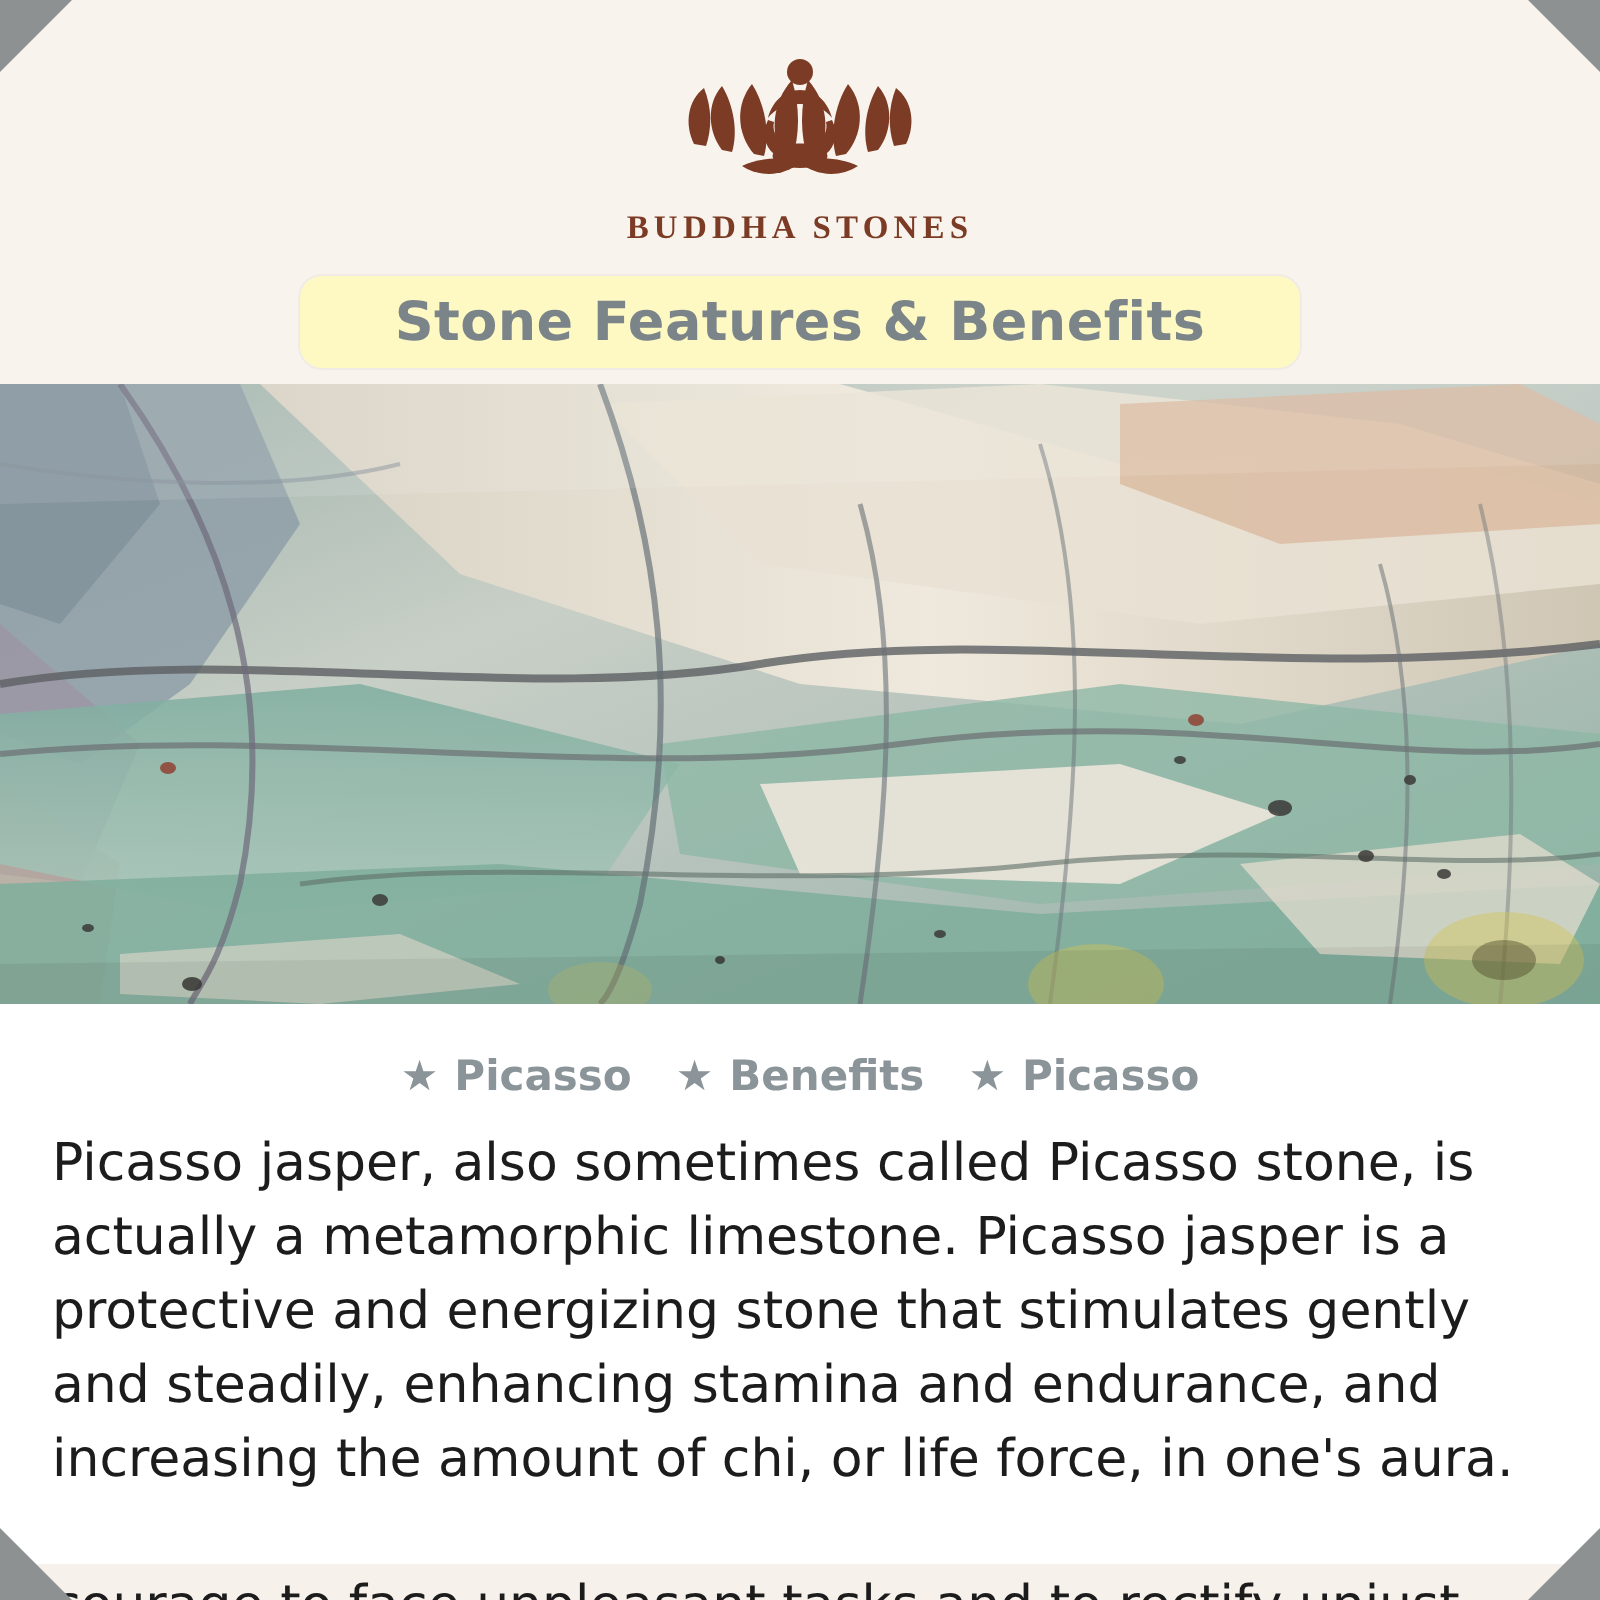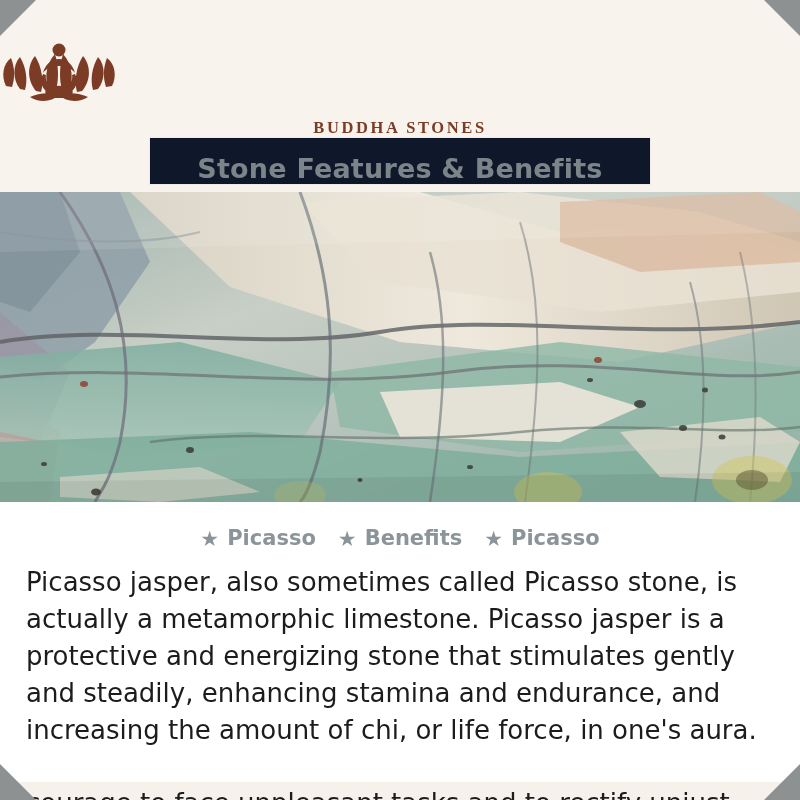--- a/index.html
+++ b/index.html
@@ -52,23 +52,24 @@
 
   
   .header {
     position: relative;
     height: 192px;
     background: #f9f3ee;
     text-align: center;
     z-index: 10;
   }
   .logo-wrap {
-    padding-top: 32px;
+    padding-top: 18px;
     display: flex;
     flex-direction: column;
+    align-items: center;
   }
   .logo-mark {
     width: 118px;
     height: 82px;
     display: block;
   }
   .logo-text {
     margin-top: 4px;
     font-size: 16.5px;
     letter-spacing: 2.6px;
@@ -76,25 +77,26 @@
     font-weight: bold;
     font-family: "Liberation Serif", serif;
   }
 
   .title-bar {
     position: absolute;
     left: 150px;
     right: 150px;
     bottom: 8px;
     height: 46px;
-    background: #0f172a;
+    background: #fef9c3;
     display: flex;
-    align-items: flex-end;
+    align-items: center;
     justify-content: center;
     box-shadow: 0 0 0 1px rgba(0,0,0,0.03);
+    border-radius: 11px;
   }
   .title-bar .title {
     font-family: "DejaVu Sans", sans-serif;
     font-weight: bold;
     font-size: 27px;
     color: #7b8589;
     letter-spacing: 0.2px;
     white-space: nowrap;
   }
 

